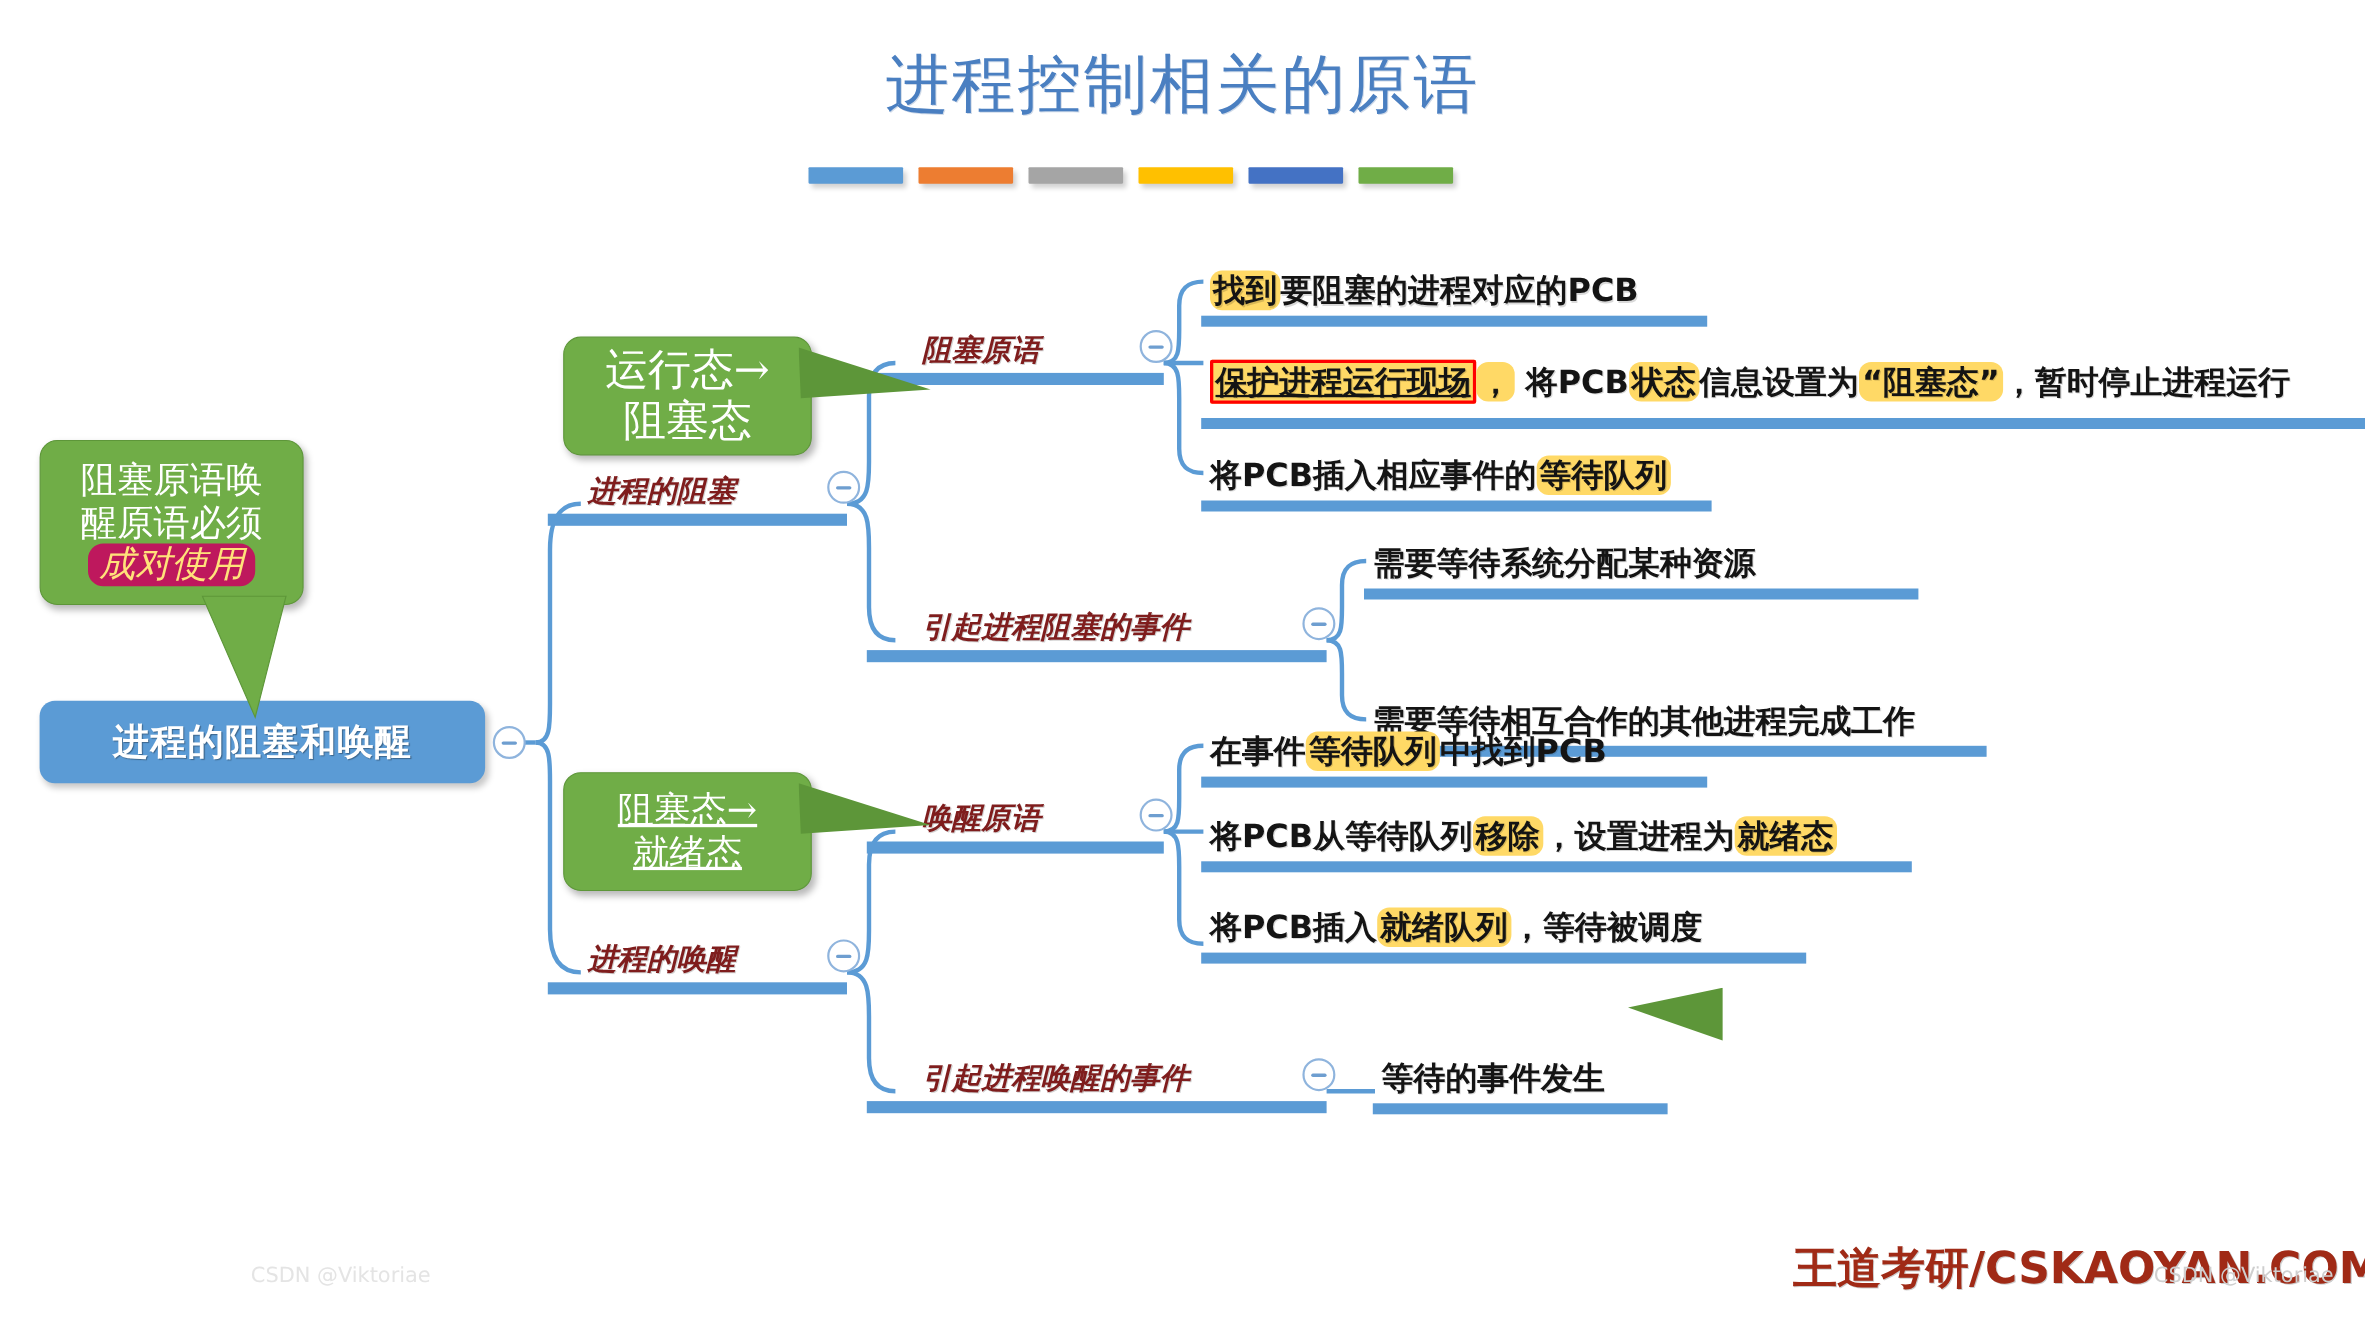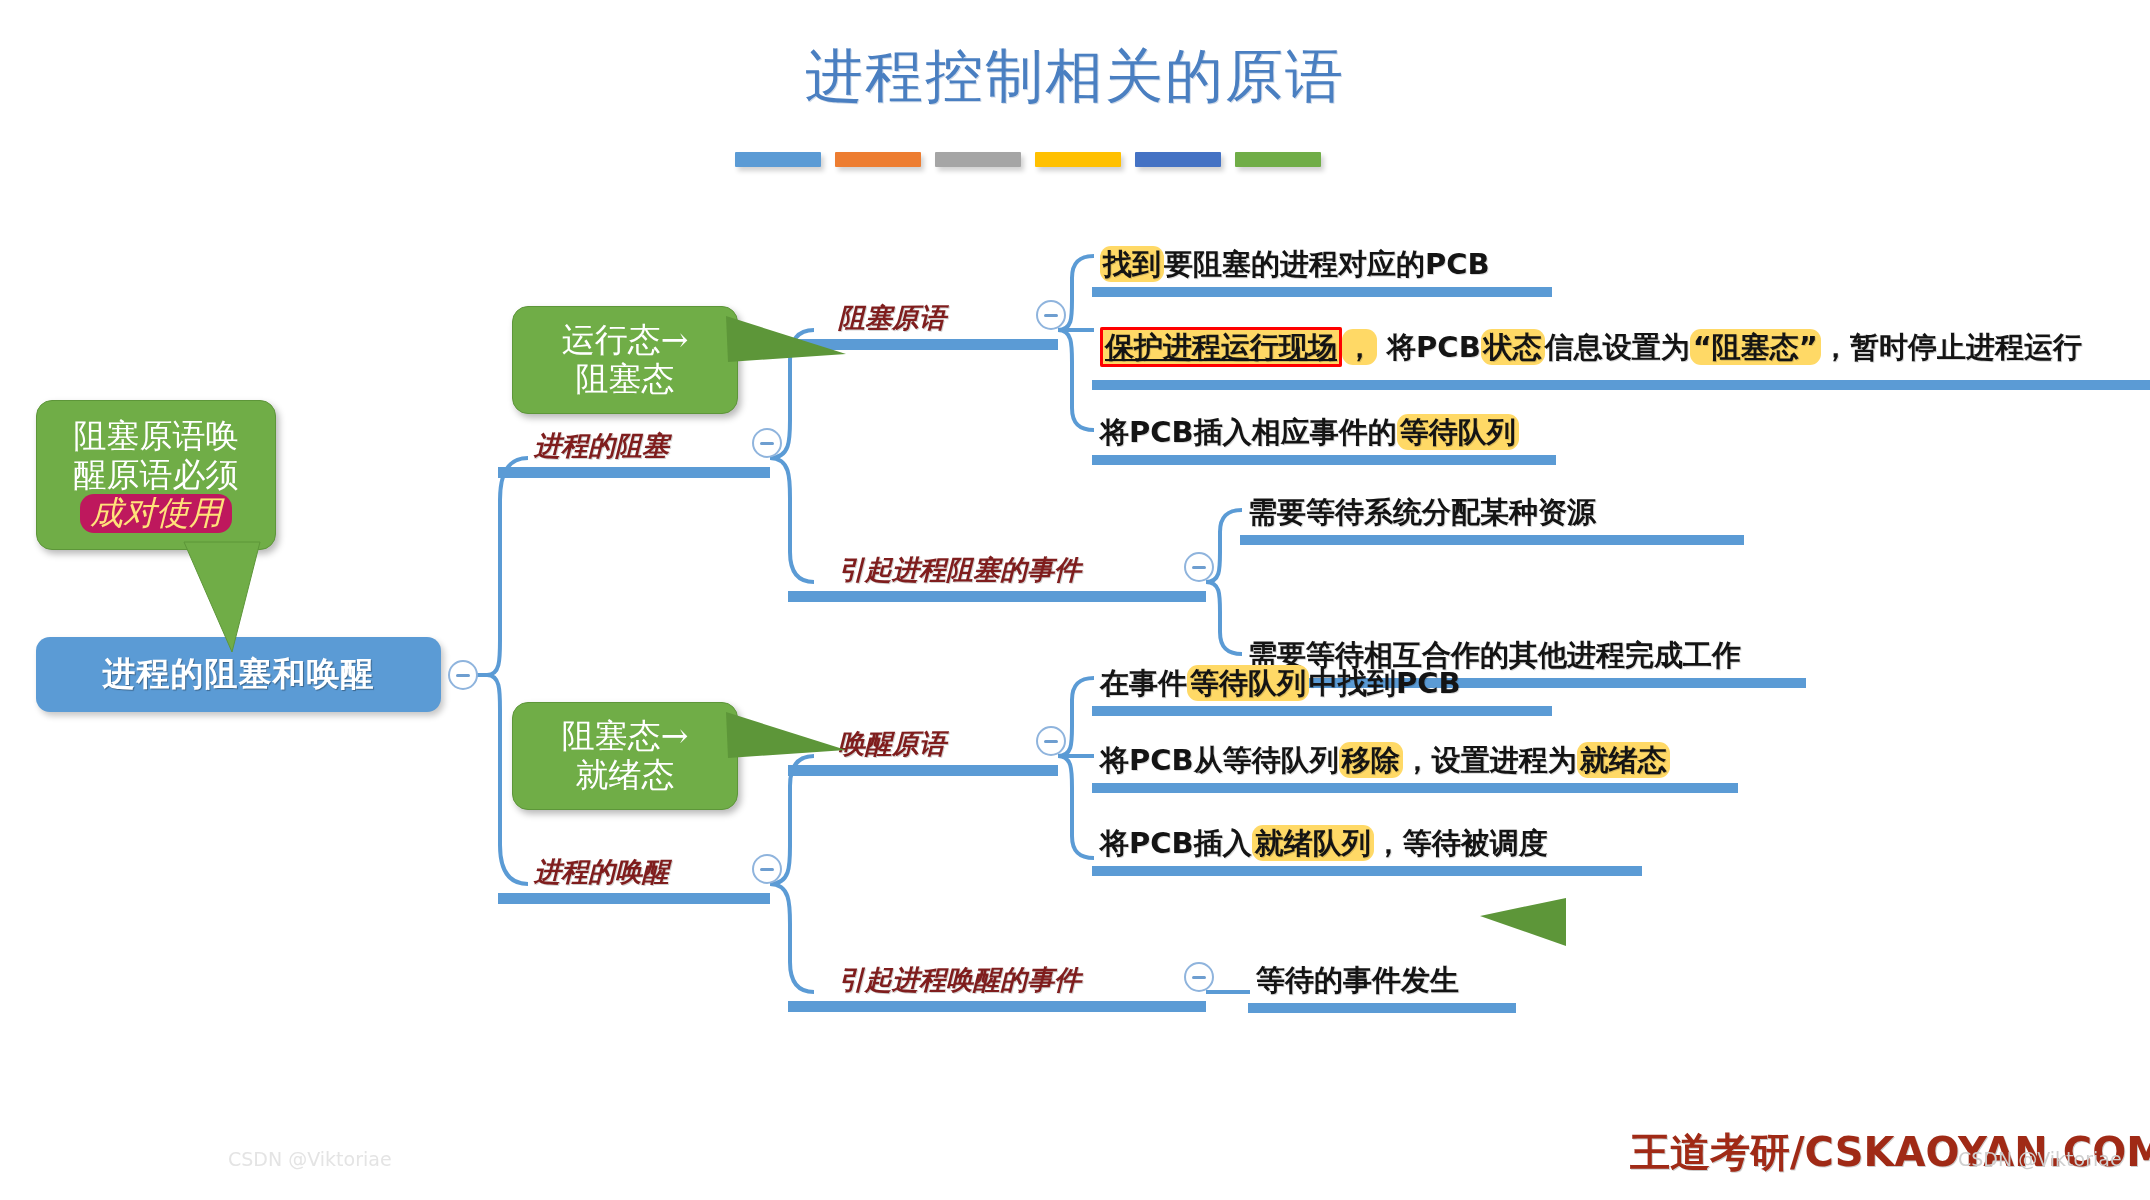--- a/index.html
+++ b/index.html
@@ -200,29 +200,29 @@
 
   <div class="callout" style="left:36px; top:400px; width:240px; height:150px; font-size:33px;">
     <span class="ln">阻塞原语唤</span>
     <span class="ln">醒原语必须</span>
     <span class="ln mark">成对使用</span>
   </div>
   <svg class="tail" style="left:150px; top:540px; width:130px; height:120px;" viewBox="0 0 130 120">
     <polygon points="34,2 110,2 82,112" fill="#70ad47" stroke="#5d9639" stroke-width="1"></polygon>
   </svg>
 
-  <div class="callout" style="left:512px; top:306px; width:226px; height:108px; font-size:33px;">
+  <div class="callout" style="left:512px; top:306px; width:226px; height:108px; font-size:39px;">
     <span class="ln">运行态→</span>
     <span class="ln">阻塞态</span>
   </div>
   <svg class="tail" style="left:726px; top:310px; width:125px; height:80px;" viewBox="0 0 125 80">
     <polygon points="0,6 120,44 2,52" fill="#5d9639"></polygon>
   </svg>
 
-  <div class="callout" style="left:512px; top:702px; width:226px; height:108px; font-size:33px;">
+  <div class="callout" style="left:512px; top:702px; width:226px; height:108px; font-size:33px;text-decoration:underline;">
     <span class="ln">阻塞态→</span>
     <span class="ln">就绪态</span>
   </div>
   <svg class="tail" style="left:726px; top:706px; width:125px; height:80px;" viewBox="0 0 125 80">
     <polygon points="0,6 120,44 2,52" fill="#5d9639"></polygon>
   </svg>
 
   <svg class="tail" style="left:1480px; top:898px; width:90px; height:70px;" viewBox="0 0 90 70">
     <polygon points="0,18 86,0 86,48" fill="#5d9639"></polygon>
   </svg>

